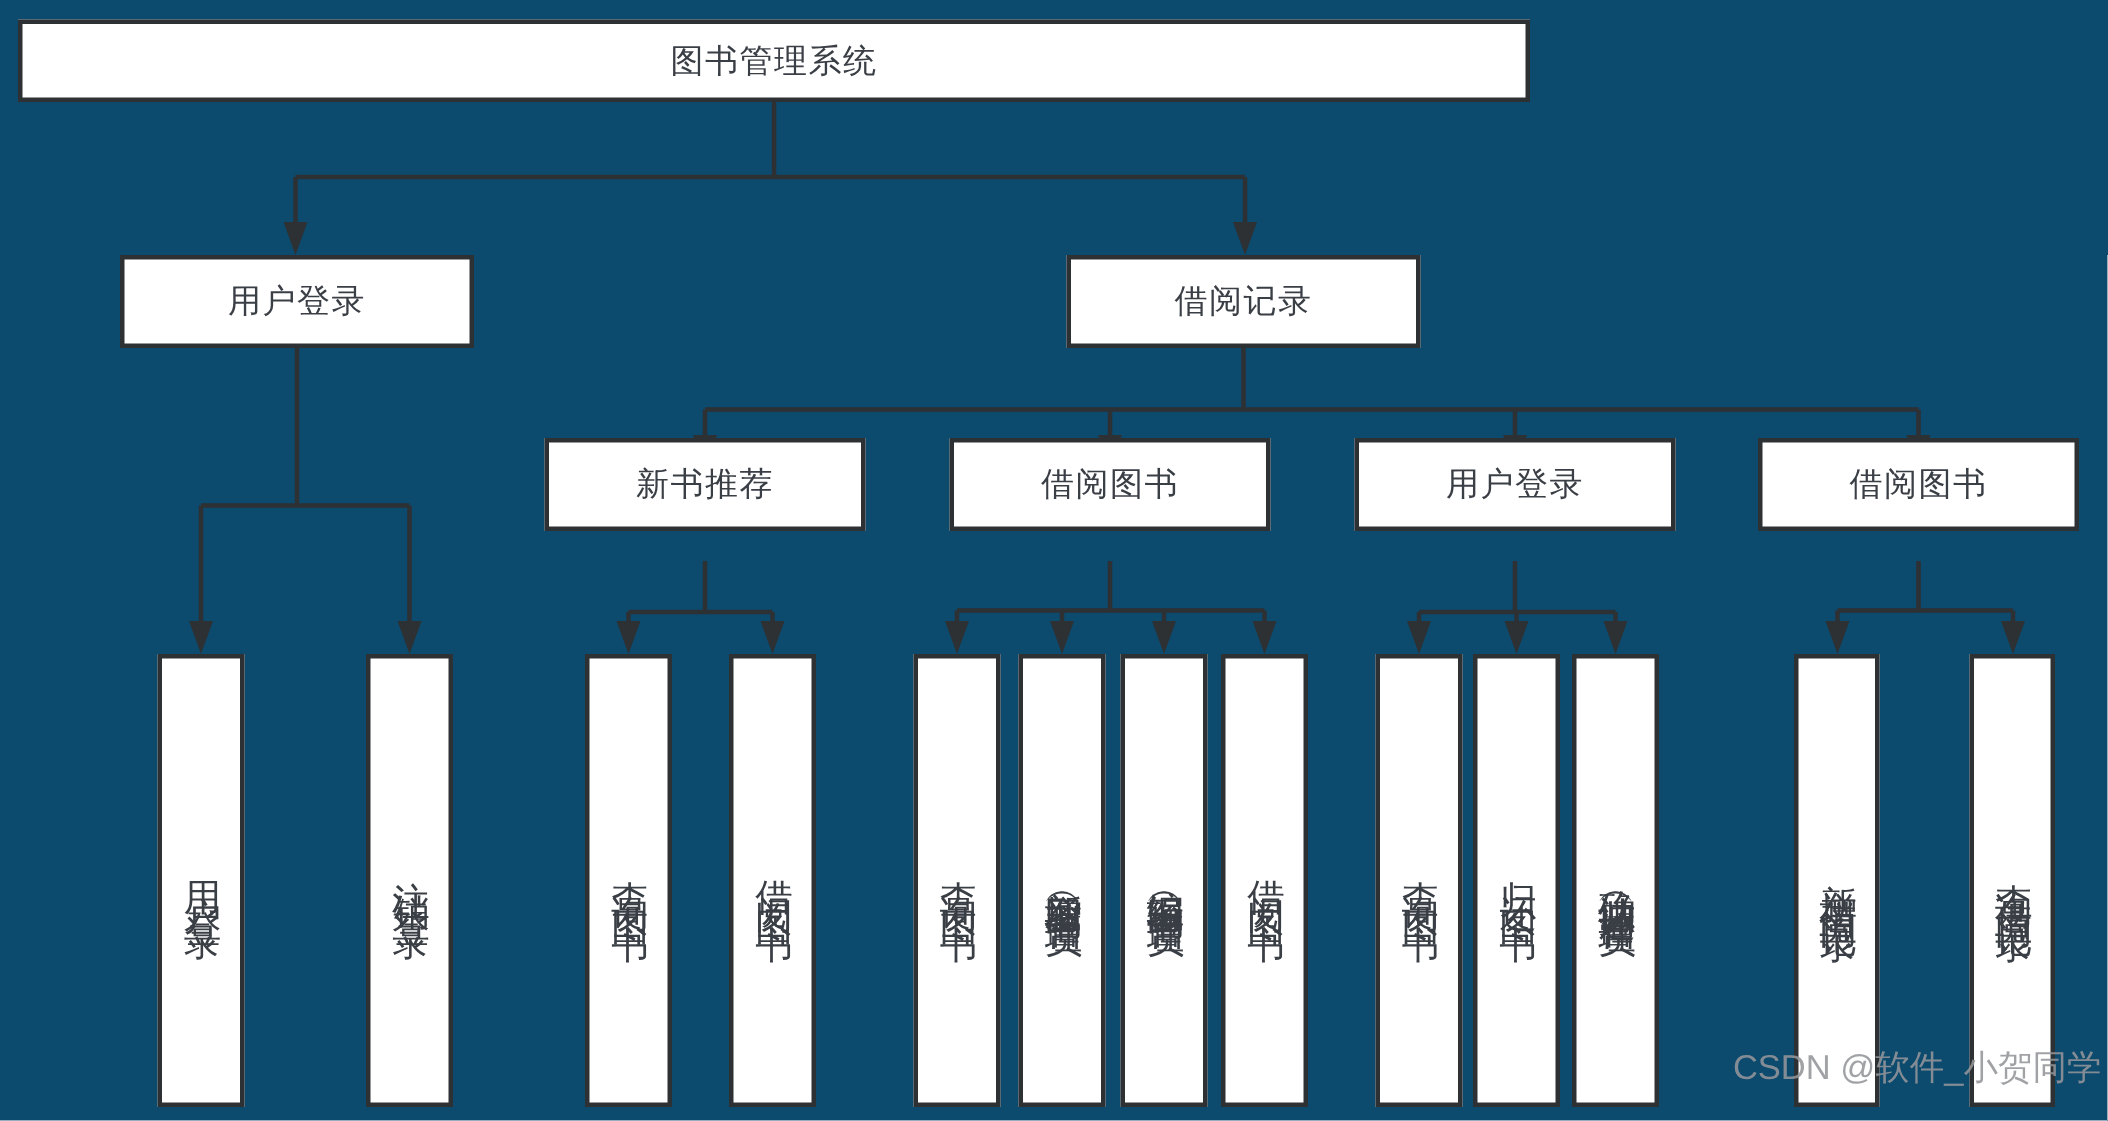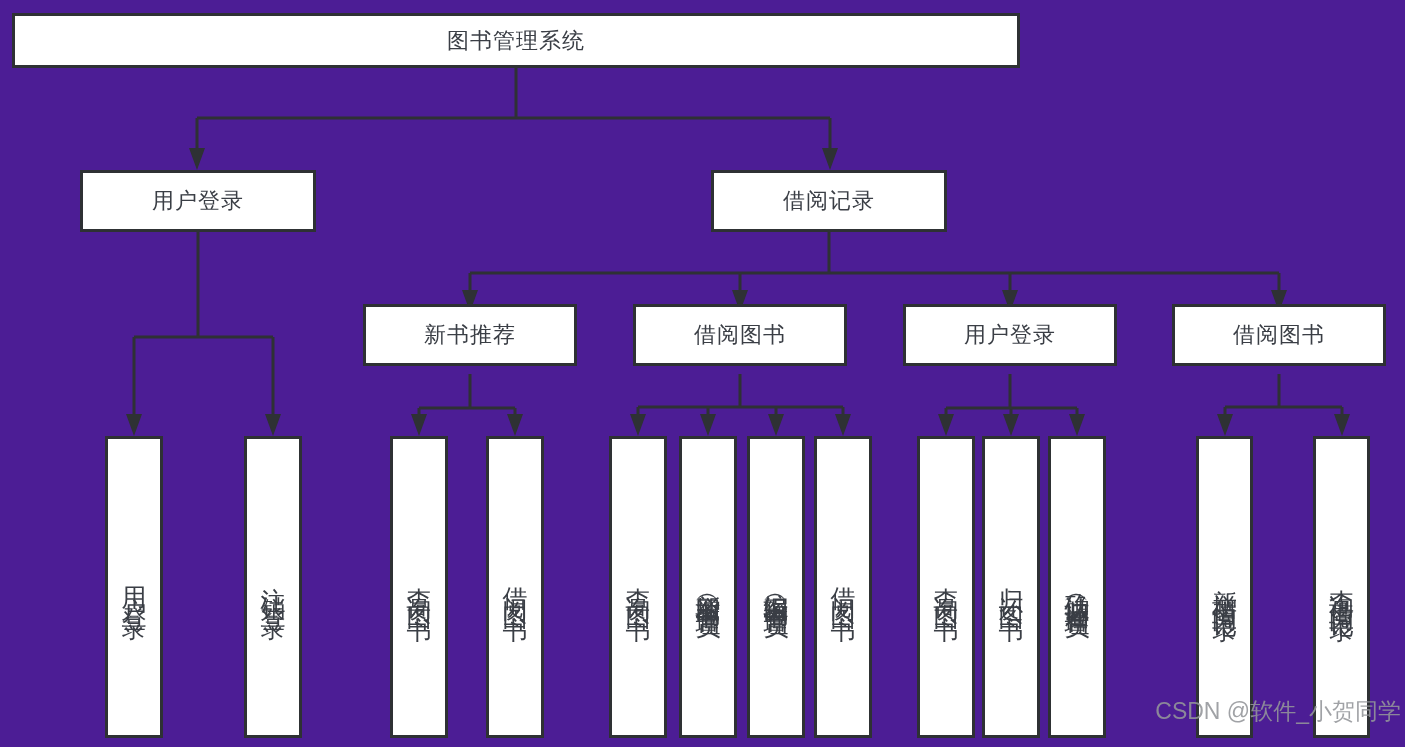--- a/index.html
+++ b/index.html
@@ -5,21 +5,21 @@
   html, body {
     margin: 0;
     padding: 0;
     background: #ffffff;
     font-family: "Liberation Sans", "DejaVu Sans", sans-serif;
   }
   .canvas {
     position: relative;
     width: 1405px;
     height: 747px;
-    background: #4c1d95;
+    background: #0c4a6e;
     overflow: hidden;
   }
   .connectors {
     position: absolute;
     left: 0;
     top: 0;
     width: 1405px;
     height: 747px;
     pointer-events: none;
   }
@@ -40,21 +40,21 @@
   }
   .root {
     left: 12px; top: 13px;
     width: 1008px; height: 55px;
   }
   .lvl2 {
     top: 170px;
     width: 236px; height: 62px;
   }
   .lvl3 {
-    top: 304px;
+    top: 292px;
     width: 214px; height: 62px;
   }
   .vbox {
     top: 436px;
     width: 58px; height: 302px;
   }
   .vtext {
     writing-mode: vertical-rl;
     text-orientation: mixed;
     font-size: 25px;

